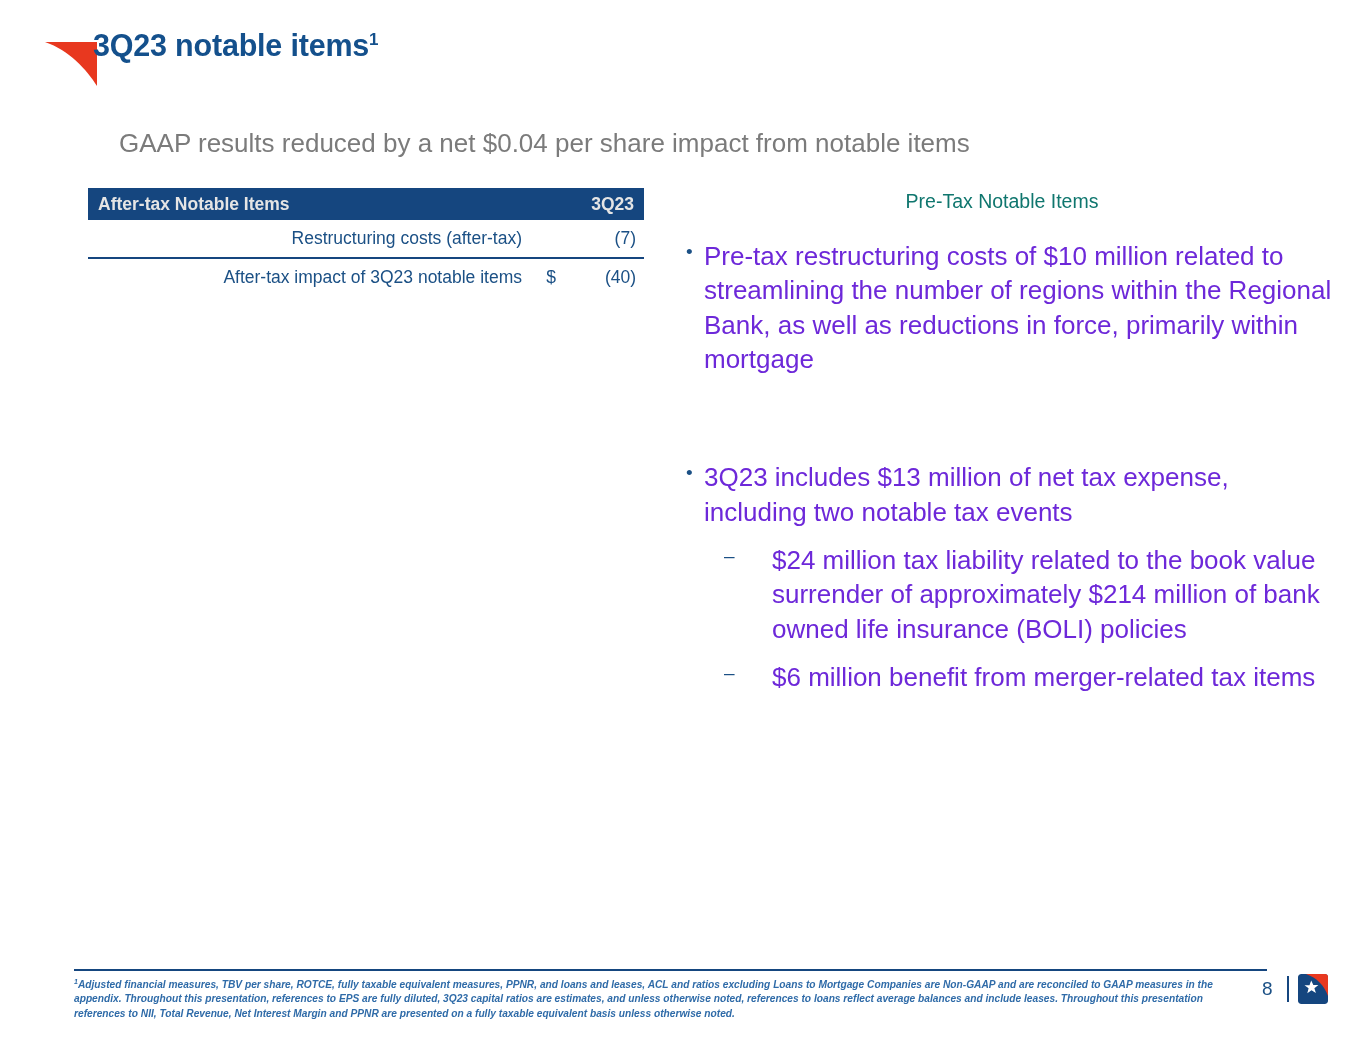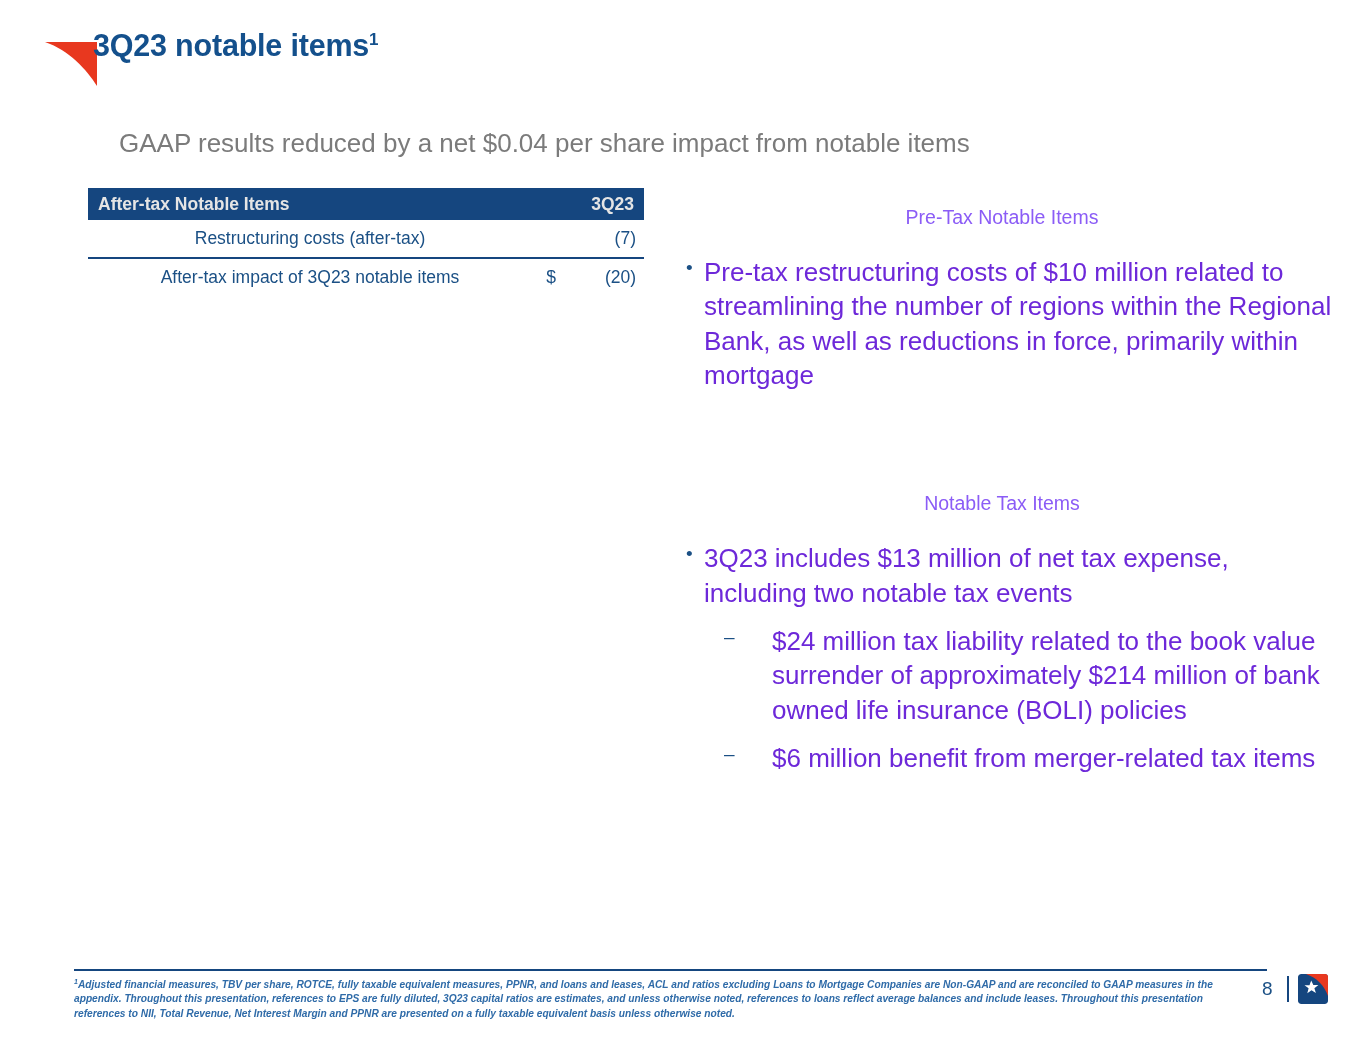--- a/index.html
+++ b/index.html
@@ -75,21 +75,21 @@
     background: #15467F;
     color: #e5e5e5;
     font-weight: bold;
     height: 32px;
     margin-left: 13px;
   }
   #notable-table thead th.lbl { text-align: left;  padding-left: 10px; }
   #notable-table thead th.val { text-align: right; padding-right: 10px; }
 
   #notable-table tbody td { height: 37px; }
-  #notable-table tbody td.lbl { text-align: center; padding-left: 10px; }
+  #notable-table tbody td.lbl { text-align: right; padding-left: 10px; }
   #notable-table tbody td.cur {
     text-align: right;
     width: 34px;
     padding-right: 4px;
   }
   #notable-table tbody td.val {
     text-align: right;
     width: 76px;
     padding-right: 8px;
   }
@@ -100,22 +100,22 @@
   
   #right-col {
     position: absolute;
     left: 672px;
     top: 190px;
     width: 660px;
   }
   .section-head {
     text-align: center;
     font-size: 19.5px;
-    color: #8b5cf6;
-    margin: 16px 0 26px 0;
+    color: #0f766e;
+    margin: 0 0 26px 0;
   }
   .bullet-row {
     display: flex;
     align-items: flex-start;
     margin-bottom: 6px;
   }
   .bullet-mark {
     flex: 0 0 auto;
     width: 32px;
     font-size: 19px;
@@ -206,37 +206,36 @@
   </thead>
   <tbody>
     <tr>
       <td class="lbl">Restructuring costs (after-tax)</td>
       <td class="cur"></td>
       <td class="val">(7)</td>
     </tr>
     <tr class="rule-top">
       <td class="lbl">After-tax impact of 3Q23 notable items</td>
       <td class="cur">$</td>
-      <td class="val">(20)</td>
+      <td class="val">(40)</td>
     </tr>
   </tbody>
 </table>
 
 <div id="right-col">
 
   <div class="section-head">Pre-Tax Notable Items</div>
 
   <div class="bullet-row">
     <span class="bullet-mark">•</span>
     <span class="bullet-text">Pre-tax restructuring costs of $10 million related to streamlining the number of regions within the Regional Bank, as well as reductions in force, primarily within mortgage</span>
   </div>
 
   <div class="spacer-block"></div>
 
-  <div class="section-head">Notable Tax Items</div>
 
   <div class="bullet-row">
     <span class="bullet-mark">•</span>
     <span class="bullet-text">3Q23 includes $13 million of net tax expense, including two notable tax events</span>
   </div>
 
   <div class="bullet-row sub-row">
     <span class="bullet-mark">–</span>
     <span class="bullet-text">$24 million tax liability related to the book value surrender of approximately $214 million of bank owned life insurance (BOLI) policies</span>
   </div>

